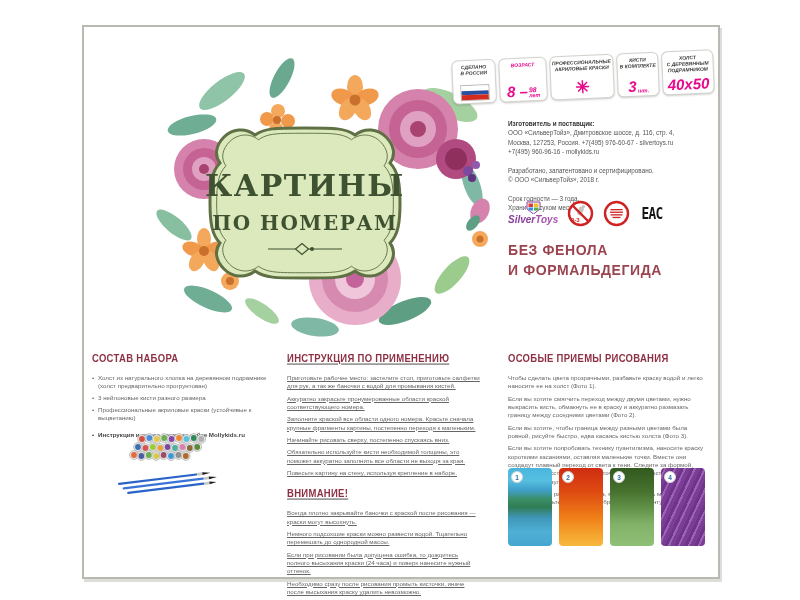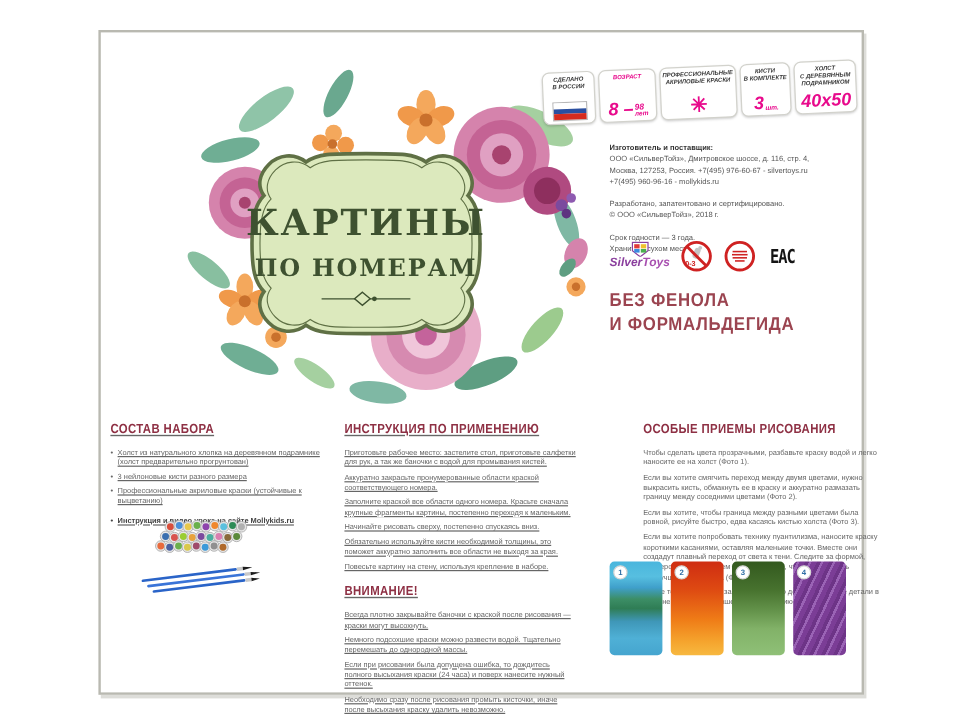--- a/index.html
+++ b/index.html
@@ -45,23 +45,23 @@
 
   
   .nophenol{position:absolute;left:424px;top:213px;font-size:14px;font-weight:bold;color:#9b4450;
             line-height:1.3;letter-spacing:.6px;transform:scaleY(1.1);transform-origin:top left;}
 
   
   .col{position:absolute;top:325px;font-size:6.2px;color:#666;line-height:1.35;}
   .col h3{font-size:9.5px;color:#8e3044;margin:0 0 9px 0;letter-spacing:.3px;font-weight:bold;
           transform:scaleY(1.15);transform-origin:left top;}
   .col p{margin:0 0 4px 0;}
-  .col1{left:8px;width:183px;text-decoration:underline;}
+  .col1{left:8px;width:183px;}
   .col2{left:203px;width:193px;text-decoration:underline;}
-  .col3{left:424px;width:200px;margin-left:28px;}
+  .col3{left:424px;width:200px;}
   .col2 h3.second{margin-top:10px;}
   .col1 ul{list-style:none;margin:0;padding:0;}
   .col1 li{position:relative;padding-left:6px;margin-bottom:3.5px;}
   .col1 li:before{content:"\2022";position:absolute;left:0;top:0;}
   .col1 li.bold-item{font-weight:bold;color:#444;margin-top:8px;}
 
   .kit{position:absolute;left:28px;top:404px;width:130px;height:72px;}
 
   
   .photos{position:absolute;left:424px;top:441px;display:flex;gap:7px;}

